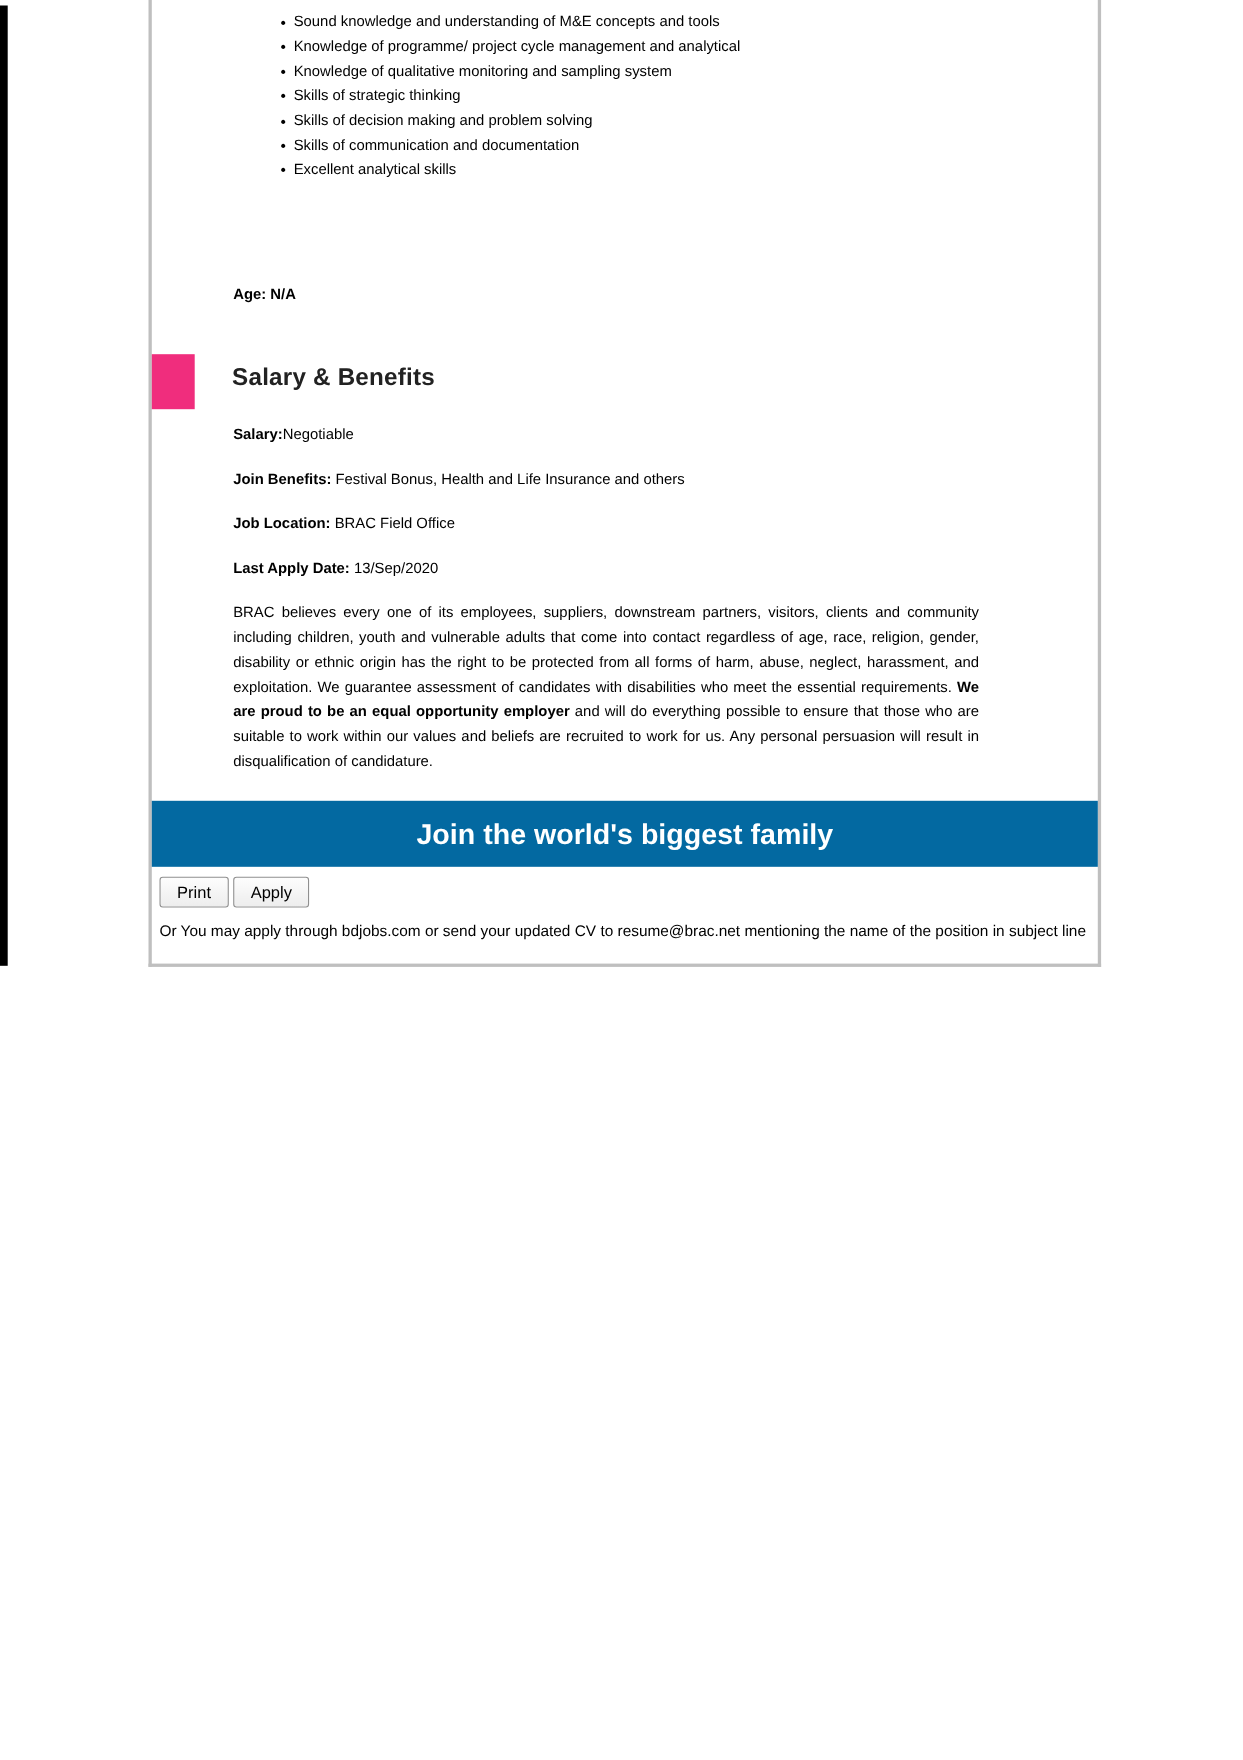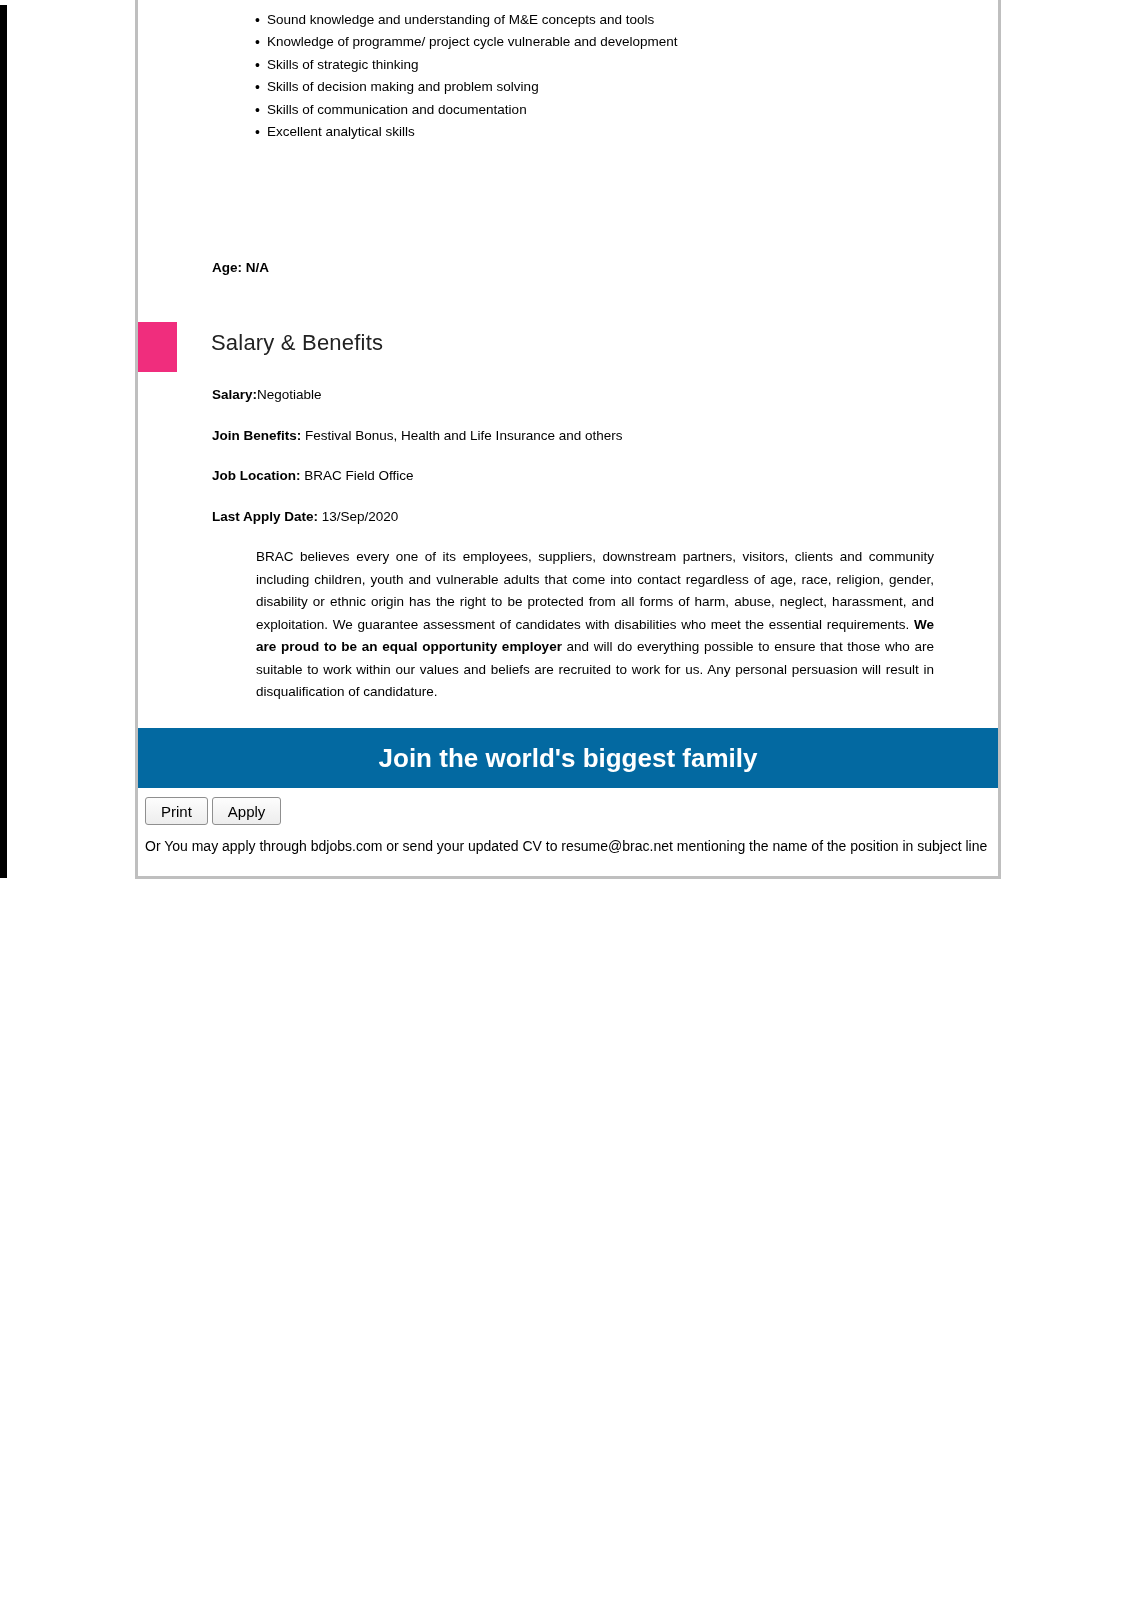--- a/index.html
+++ b/index.html
@@ -55,21 +55,21 @@
   .pink-square {
     position: absolute;
     left: 0; top: 327px;
     width: 39px; height: 50px;
     background: #F02D7D;
   }
   .section-title {
     position: absolute;
     left: 73px; top: 334px;
     font-size: 22px;
-    font-weight: 400;
+    font-weight: 700;
     color: #222;
     line-height: 28px;
     letter-spacing: 0.2px;
   }
   .field {
     position: absolute;
     left: 74px;
     font-size: 13.5px;
     line-height: 17px;
     white-space: pre-wrap;
@@ -79,21 +79,20 @@
   .field-benefits     { top: 432px; }
   .field-location     { top: 472px; }
   .field-lastapply    { top: 513px; }
   .statement {
     position: absolute;
     left: 74px; top: 551px;
     width: 678px;
     font-size: 13.5px;
     line-height: 22.5px;
     text-align: justify;
-    margin-left: 44px;
   }
   .statement b { font-weight: 700; }
   
   .banner {
     position: absolute;
     left: 0; top: 733px;
     width: 860px; height: 60px;
     background: #0369a1;
     display: flex;
     align-items: center;
@@ -133,21 +132,22 @@
 </style>
 </head>
 <body>
 
 <div class="left-bar"></div>
 
 <div class="panel">
 
   <ul class="req-list">
     <li>Sound knowledge and understanding of M&amp;E concepts and tools</li>
-    <li>Knowledge of programme/ project cycle vulnerable and development</li>
+    <li>Knowledge of programme/ project cycle management and analytical</li>
+    <li>Knowledge of qualitative monitoring and sampling system</li>
     <li>Skills of strategic thinking</li>
     <li>Skills of decision making and problem solving</li>
     <li>Skills of communication and documentation</li>
     <li>Excellent analytical skills</li>
   </ul>
 
   <div class="age-row">Age: N/A</div>
 
   <div class="pink-square"></div>
 

